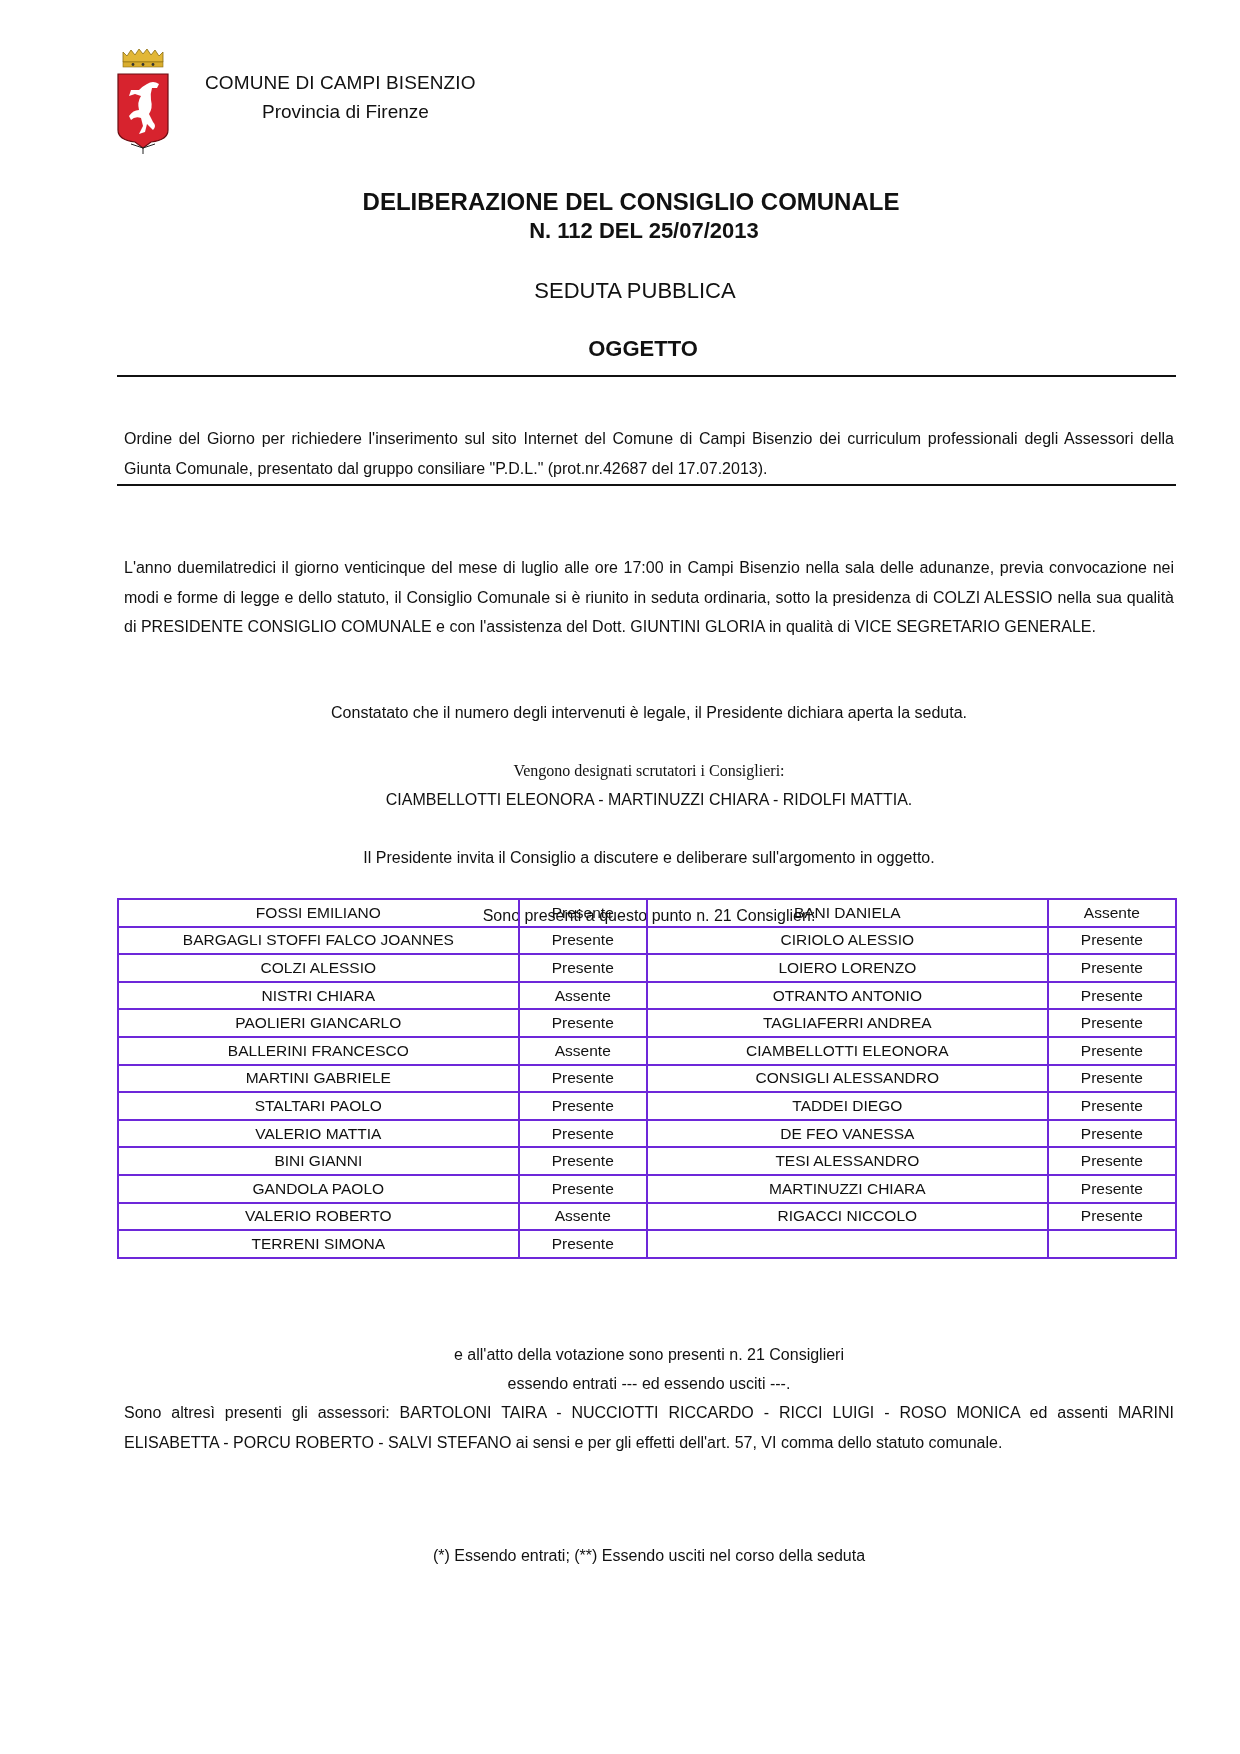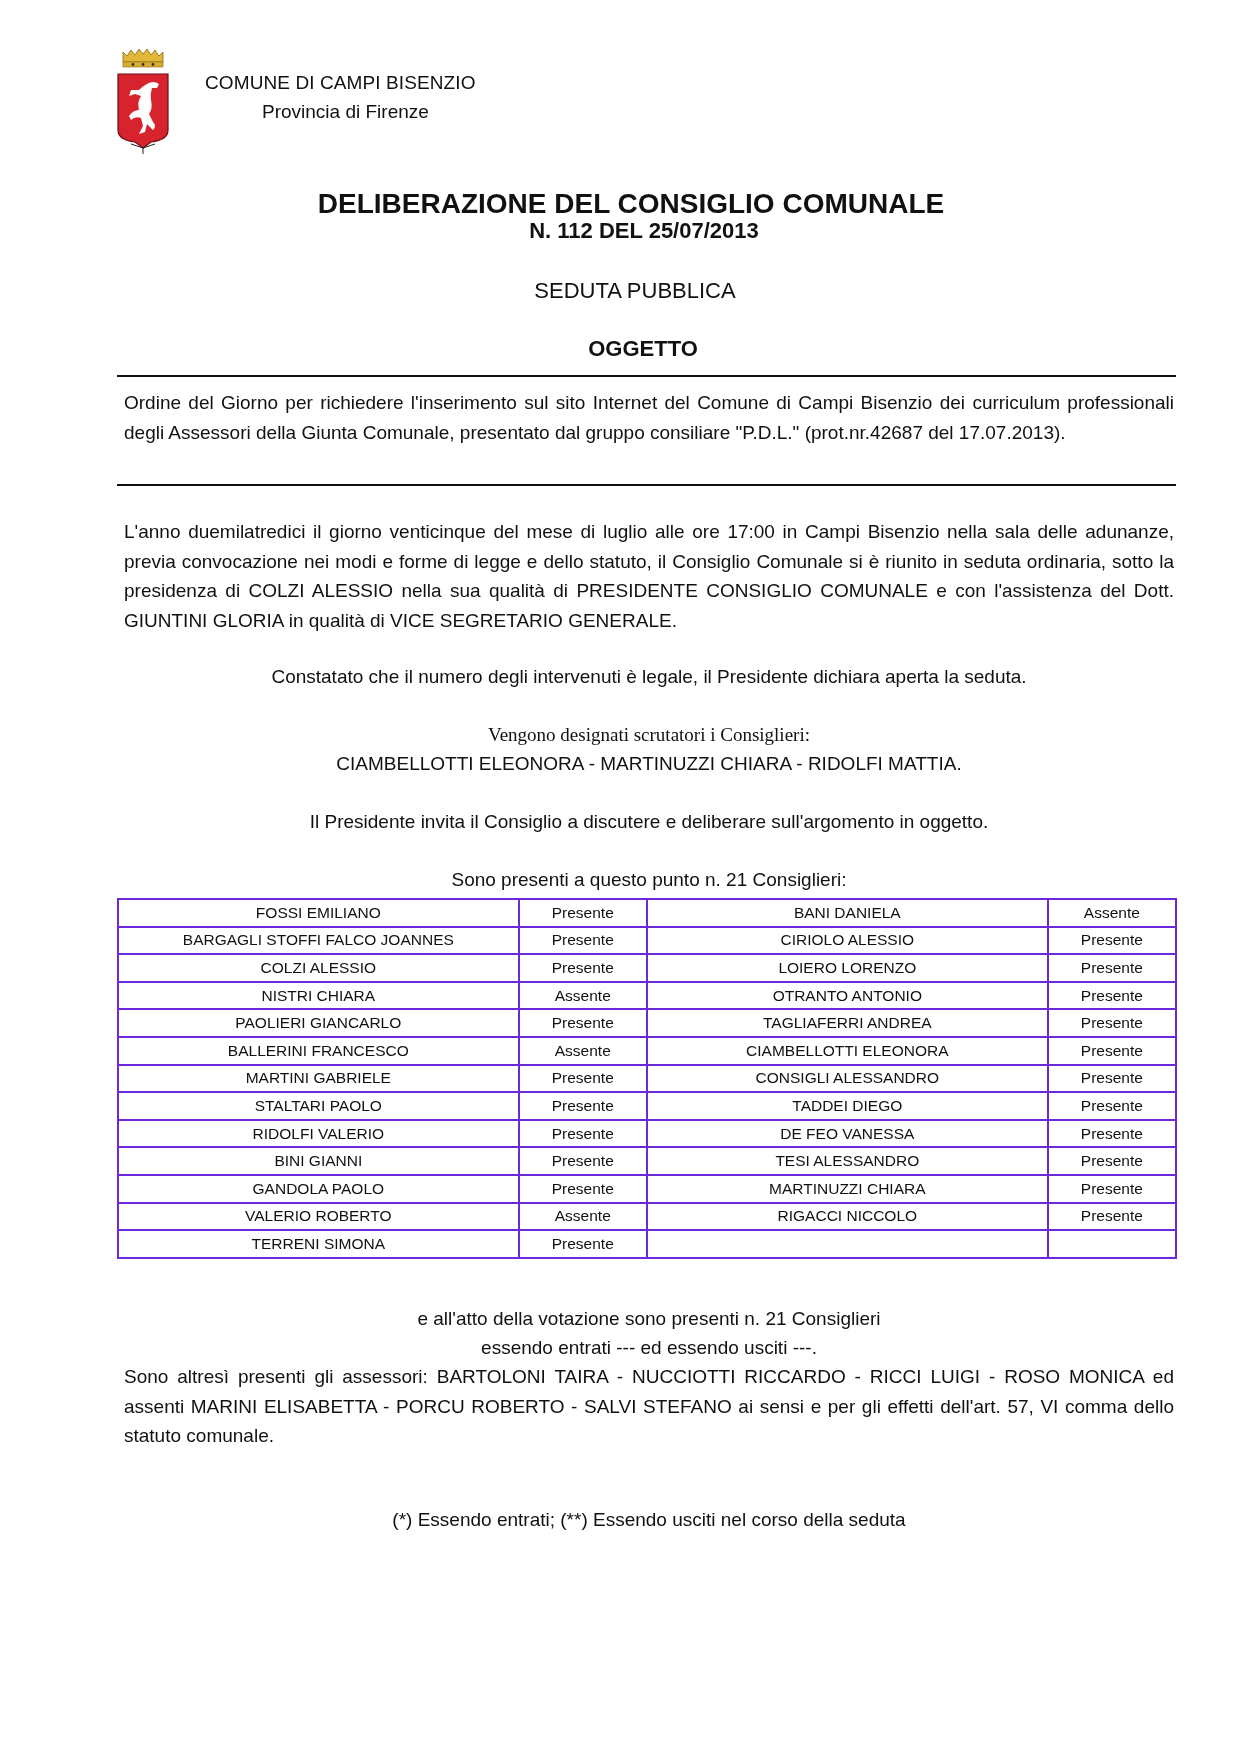--- a/index.html
+++ b/index.html
@@ -2,26 +2,26 @@
 <html><head>
 <meta charset="utf-8">
 <style>
   html, body { margin: 0; padding: 0; background: #ffffff; }
   body { width: 1240px; height: 1754px; position: relative; overflow: hidden;
          font-family: "Liberation Sans", sans-serif; color: #111; }
   .abs { position: absolute; }
   .logo { left: 117px; top: 44px; width: 52px; height: 112px; }
   .hdr-comune { left: 205px; top: 72px; font-size: 19px; letter-spacing: 0.1px; }
   .hdr-prov { left: 262px; top: 101px; font-size: 19px; }
-  .title1 { left: 0; width: 1240px; text-align: center; top: 188px; font-size: 28px; font-weight: bold; padding-left: 22px; box-sizing: border-box;}
+  .title1 { left: 0; width: 1240px; text-align: center; top: 188px; font-size: 24px; font-weight: bold; padding-left: 22px; box-sizing: border-box;}
   .title2 { left: 0; width: 1240px; text-align: center; top: 218px; font-size: 22px; font-weight: bold; padding-left: 48px; box-sizing: border-box;}
   .seduta { left: 0; width: 1240px; text-align: center; top: 278px; font-size: 22px; padding-left: 30px; box-sizing: border-box;}
   .oggetto-h { left: 0; width: 1240px; text-align: center; top: 336px; font-size: 22px; font-weight: bold; padding-left: 30px; box-sizing: border-box; margin-left: 8px;}
   .rule { left: 117px; width: 1059px; height: 0; border-top: 2px solid #111; }
-  .para { left: 124px; width: 1050px; font-size: 19px; line-height: 29.5px; text-align: justify; }
+  .para { left: 124px; width: 1050px; font-size: 16px; line-height: 29.5px; text-align: justify; margin-top: 36px; }
   .para.noj { text-align: center; }
   table.att { position: absolute; left: 117px; top: 898px; width: 1060px; border-collapse: collapse; font-size: 15.5px; }
   table.att td { border: 2px solid #6d28d9; height: 25.6px; padding: 0; text-align: center; vertical-align: middle; }
   table.att td.name { width: 402px; }
   table.att td.stat { width: 127px; }
   table.att td.name2 { width: 402px; }
   table.att td.stat2 { width: 127px; }
 </style>
 </head>
 <body>
@@ -105,21 +105,21 @@
         <td class="name2">CONSIGLI ALESSANDRO</td>
         <td class="stat2">Presente</td>
       </tr>
       <tr>
         <td class="name">STALTARI PAOLO</td>
         <td class="stat">Presente</td>
         <td class="name2">TADDEI DIEGO</td>
         <td class="stat2">Presente</td>
       </tr>
       <tr>
-        <td class="name">RIDOLFI VALERIO</td>
+        <td class="name">VALERIO MATTIA</td>
         <td class="stat">Presente</td>
         <td class="name2">DE FEO VANESSA</td>
         <td class="stat2">Presente</td>
       </tr>
       <tr>
         <td class="name">BINI GIANNI</td>
         <td class="stat">Presente</td>
         <td class="name2">TESI ALESSANDRO</td>
         <td class="stat2">Presente</td>
       </tr>

